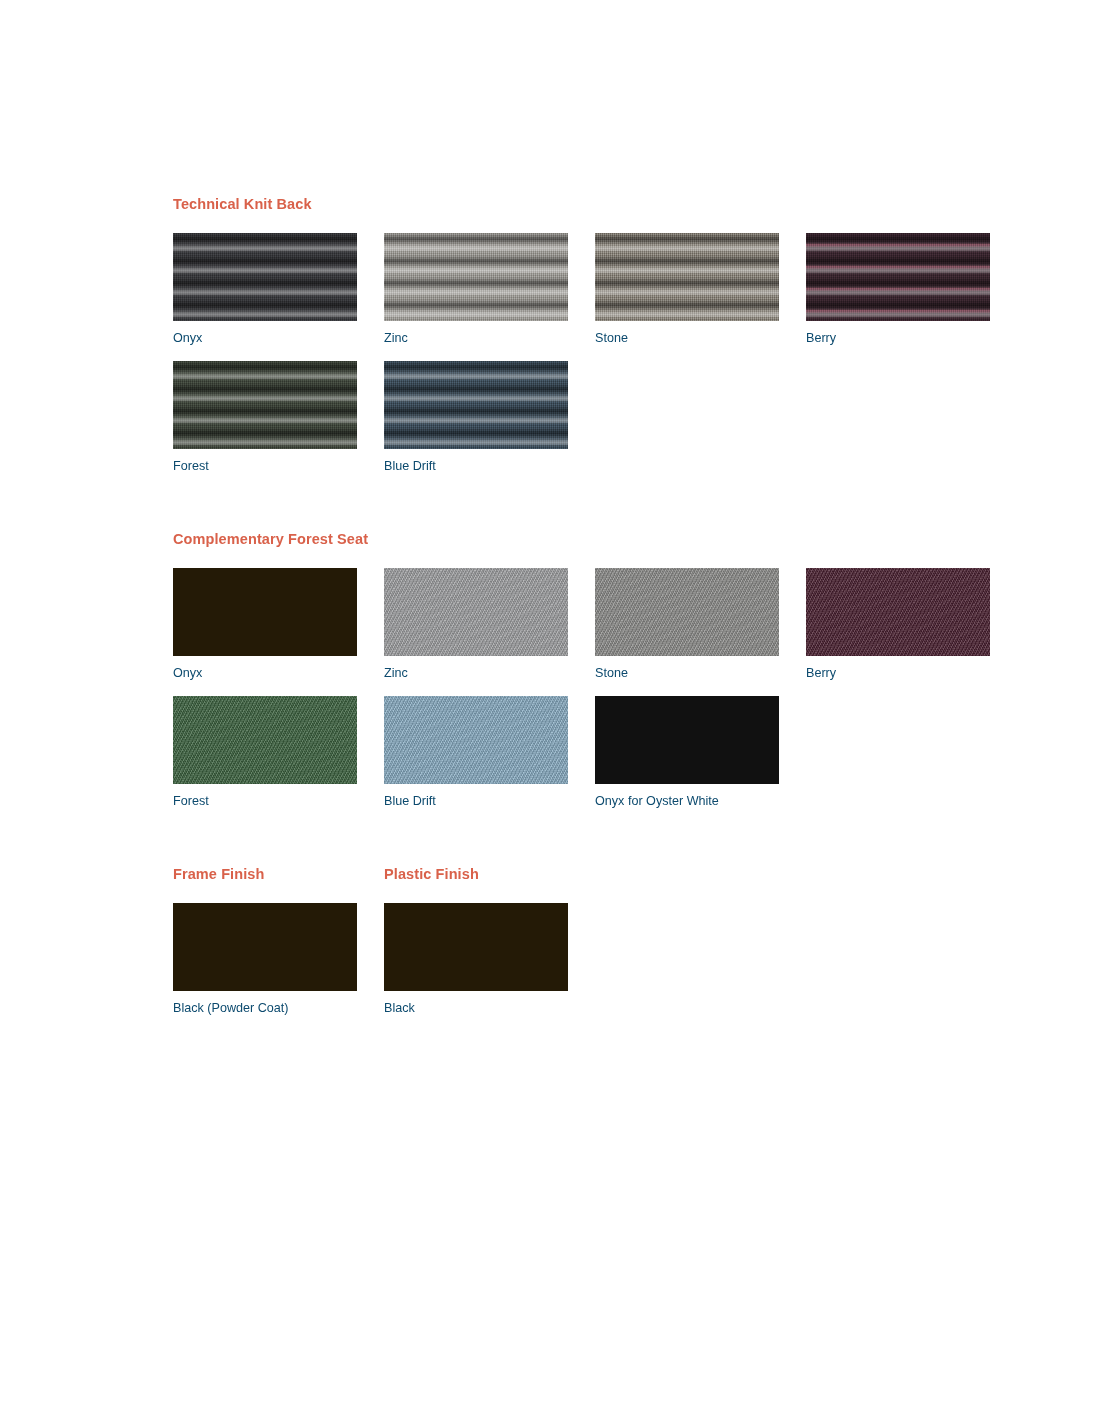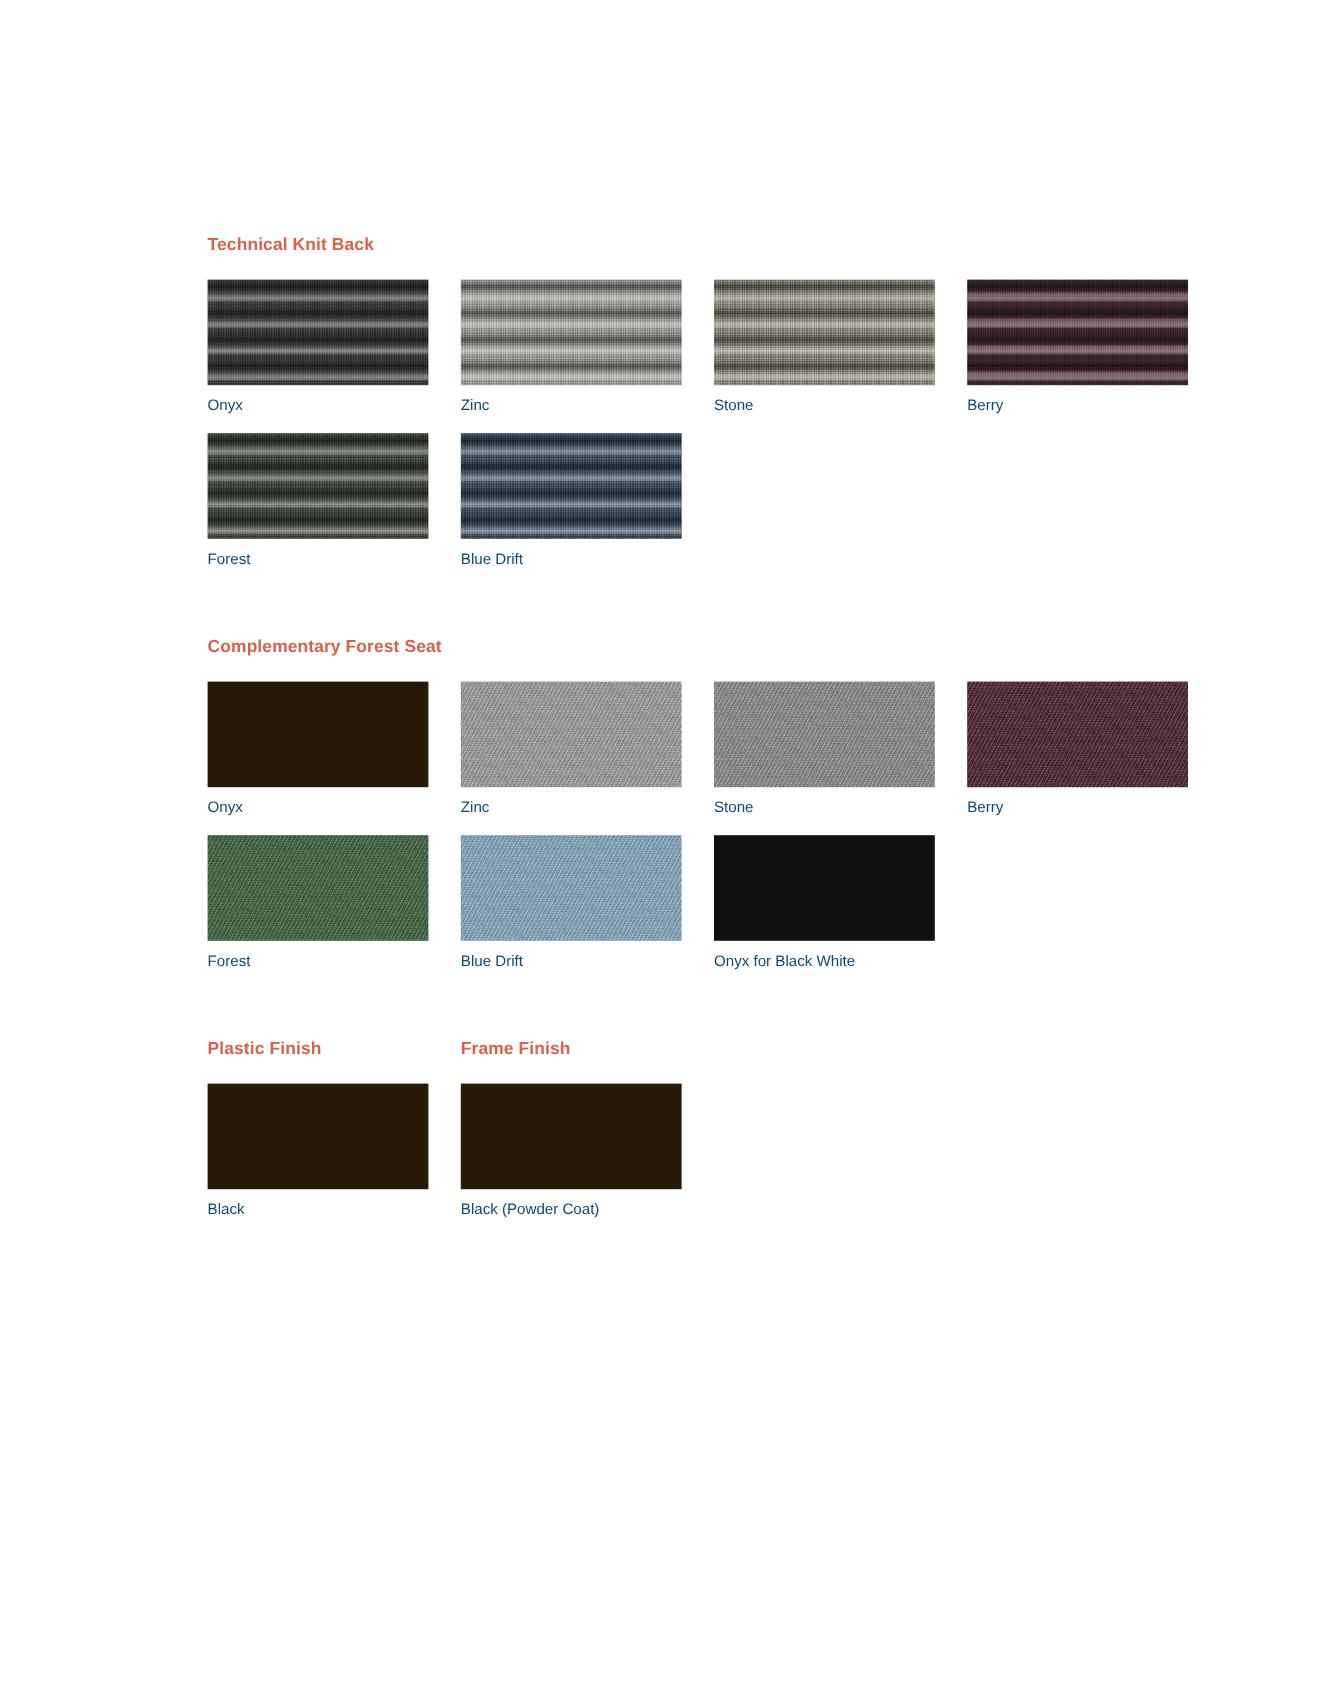--- a/index.html
+++ b/index.html
@@ -204,37 +204,37 @@
         <div class="swatch-cell">
           <div class="swatch woven" style="background-color: rgb(60, 100, 64);"></div>
           <div class="swatch-label">Forest</div>
         </div>
         <div class="swatch-cell">
           <div class="swatch woven" style="background-color: rgb(138, 175, 198);"></div>
           <div class="swatch-label">Blue Drift</div>
         </div>
         <div class="swatch-cell">
           <div class="swatch solid" style="background-color: rgb(17, 17, 17);"></div>
-          <div class="swatch-label">Onyx for Black White</div>
+          <div class="swatch-label">Onyx for Oyster White</div>
         </div>
         <div class="swatch-cell"></div>
       </div>
     </div>
 
     <div class="gap-section"></div>
 
     <div class="swatch-row">
+      <div class="swatch-cell">
+        <div class="section-title" style="color: rgb(217, 97, 74);">Frame Finish</div>
+        <div class="swatch solid" style="background-color: rgb(36, 26, 6);"></div>
+        <div class="swatch-label">Black (Powder Coat)</div>
+      </div>
       <div class="swatch-cell">
         <div class="section-title" style="color: rgb(217, 97, 74);">Plastic Finish</div>
         <div class="swatch solid" style="background-color: rgb(36, 26, 6);"></div>
         <div class="swatch-label">Black</div>
       </div>
-      <div class="swatch-cell">
-        <div class="section-title" style="color: rgb(217, 97, 74);">Frame Finish</div>
-        <div class="swatch solid" style="background-color: rgb(36, 26, 6);"></div>
-        <div class="swatch-label">Black (Powder Coat)</div>
-      </div>
       <div class="swatch-cell"></div>
       <div class="swatch-cell"></div>
     </div>
 
   </div>
 </div>
 
 </body></html>

